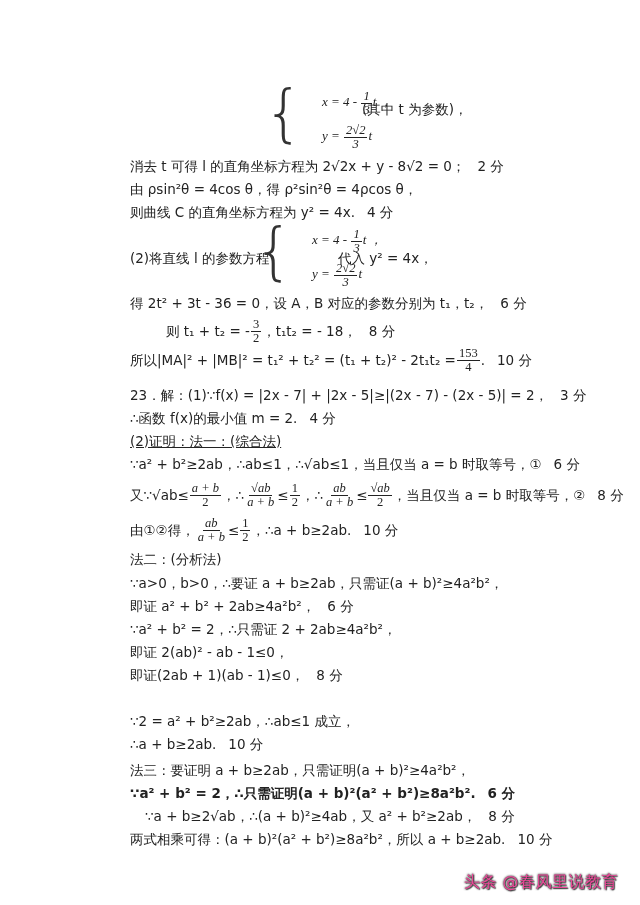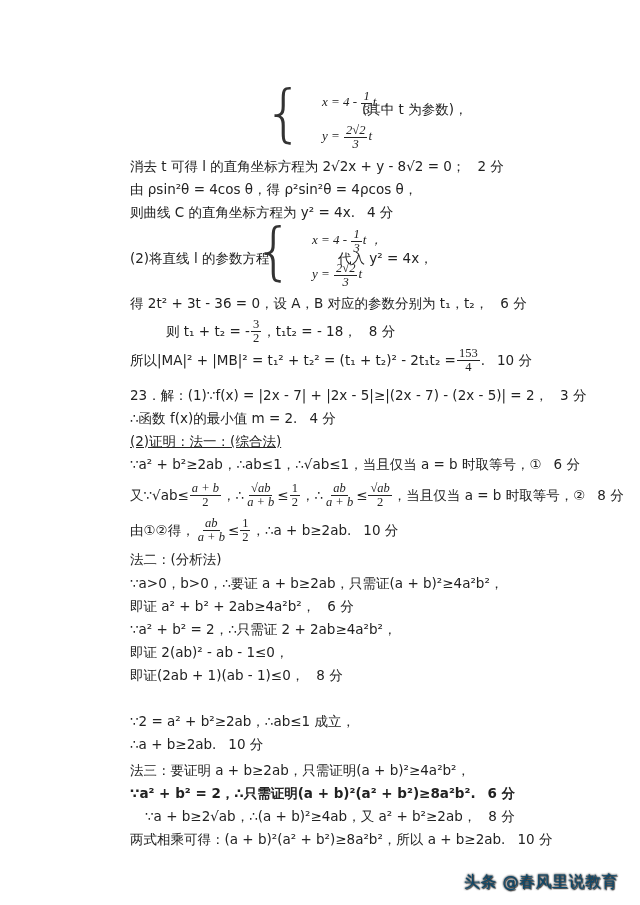--- a/index.html
+++ b/index.html
@@ -12,21 +12,21 @@
     .cjk { font-family: "DejaVu Sans", "Liberation Sans", sans-serif; }
     .m { font-family: "Liberation Serif", "DejaVu Serif", serif; font-style: italic; padding-left: 36px; }
     .n { font-family: "Liberation Serif", "DejaVu Serif", serif; }
     .score { margin-left: 12px; }
     .frac { display: inline-flex; flex-direction: column; align-items: center; vertical-align: middle; font-size: 12.5px; line-height: 13px; margin: 0 1px; }
     .frac .num { border-bottom: 1px solid #222; padding: 0 2px; }
     .frac .den { padding: 0 2px; }
     .sys { position: absolute; }
     .brace { position: absolute; font-family: "DejaVu Sans", sans-serif; font-weight: 200; color: #333; }
     .sys-row { position: absolute; white-space: nowrap; font-size: 13px; line-height: 16px; }
-    .watermark { position: absolute; right: 22px; bottom: 12px; font-size: 16px; color: #0c4a6e; letter-spacing: 0.5px;
+    .watermark { position: absolute; right: 22px; bottom: 12px; font-size: 16px; color: #ec4899; letter-spacing: 0.5px;
       text-shadow: 0 0 2px #333, 0 0 2px #333, 1px 1px 1px #444; font-family: "DejaVu Sans", sans-serif; }
   </style>
 </head>
 <body>
 
 <div class="page">
 
   <div class="sys" style="left:272px; top:84px; width:90px; height:70px;">
     <div class="brace" style="left:-8px; top:-6px; font-size:62px; line-height:70px;">{</div>
     <div class="sys-row m" style="left:14px; top:6px;">

